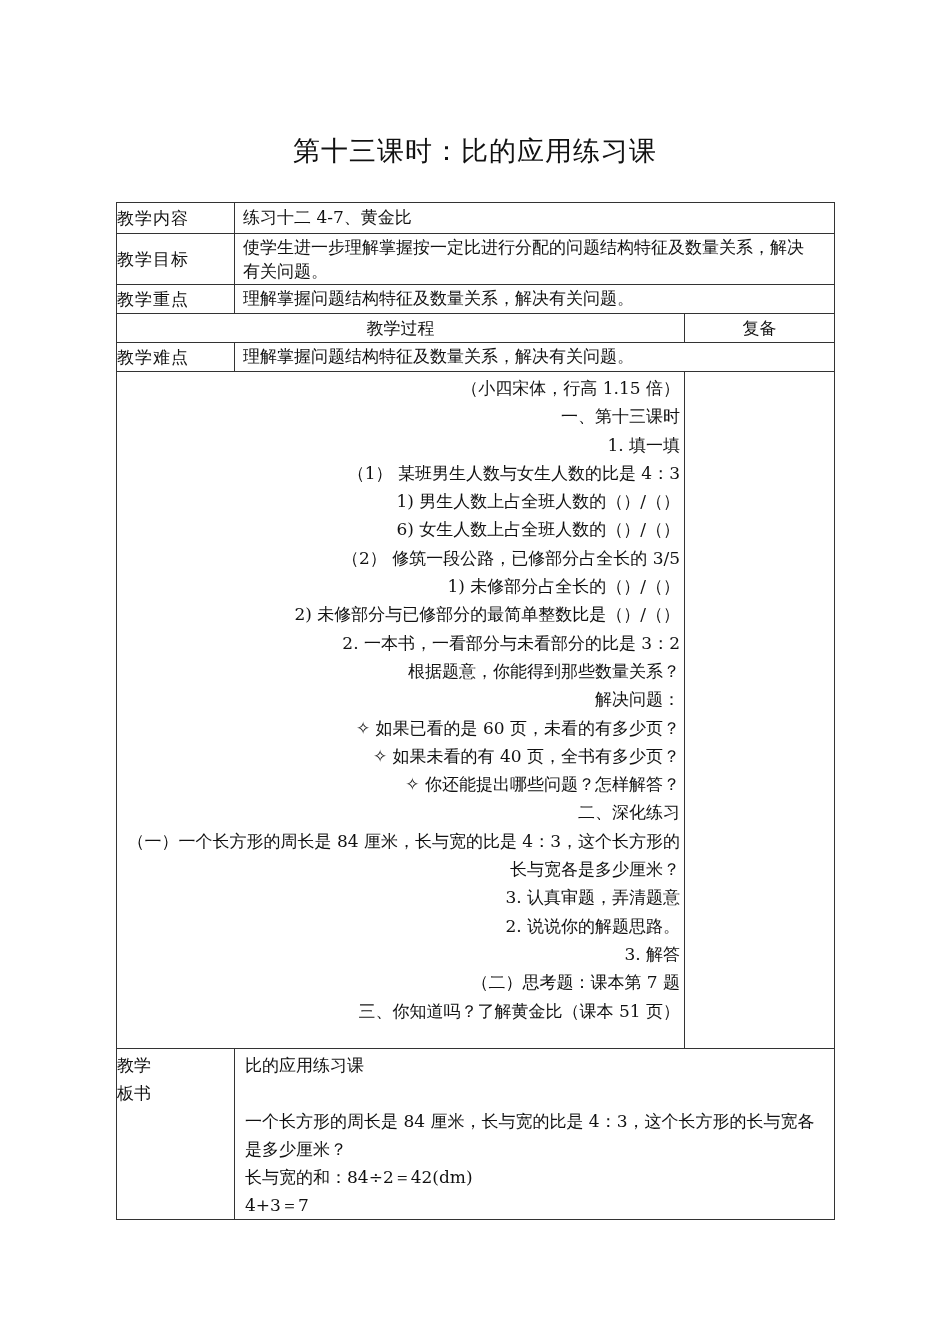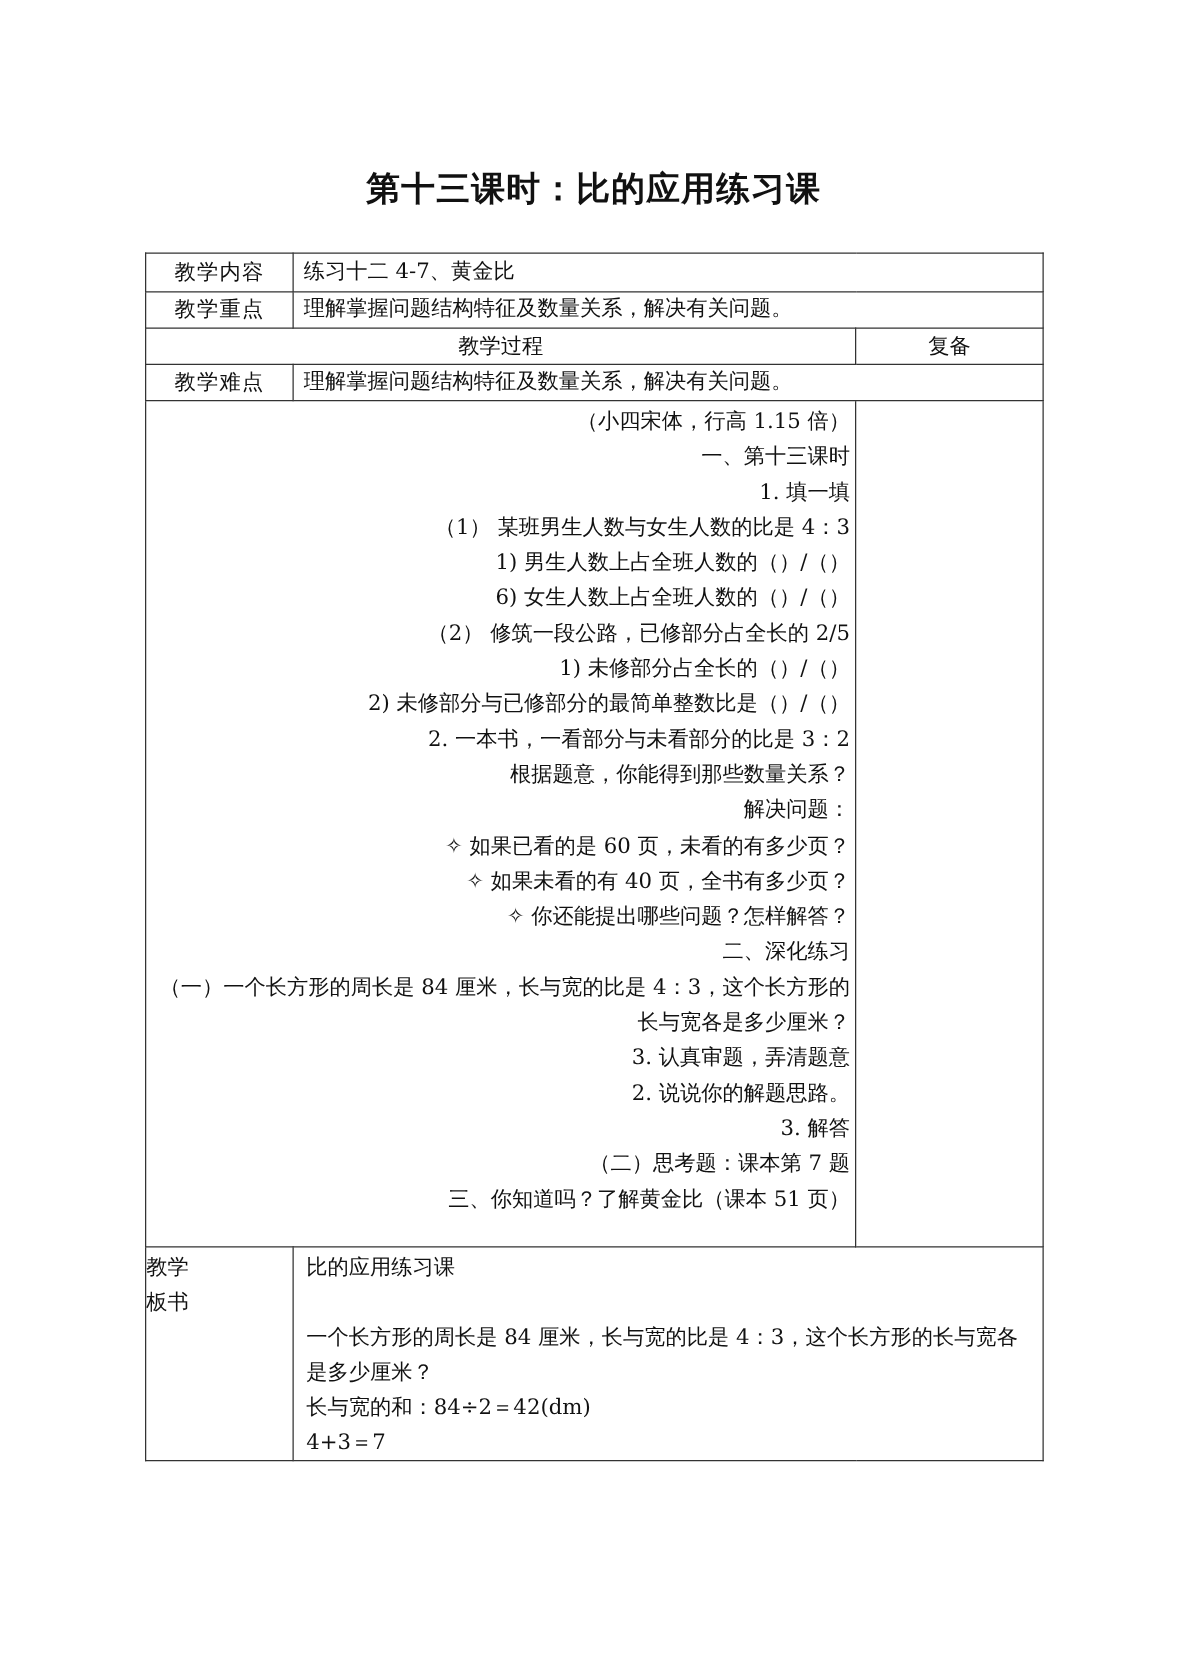--- a/index.html
+++ b/index.html
@@ -1,24 +1,24 @@
 <!DOCTYPE html>
 <html><head>
 <meta charset="utf-8">
 <style>
   html, body { margin: 0; padding: 0; background: #ffffff; }
   body { width: 950px; height: 1344px; position: relative; overflow: hidden;
          font-family: "DejaVu Serif", "Liberation Serif", serif; color: #111; }
   .title { position: absolute; top: 133px; left: 0; width: 950px; text-align: center;
-           font-family: "DejaVu Sans", "Liberation Sans", sans-serif; font-weight: bold;
+           font-family: "DejaVu Sans", "Liberation Sans", sans-serif; font-weight: normal;
            font-size: 27px; letter-spacing: 1px; }
   .tbl { position: absolute; left: 116px; top: 202px; width: 718px; }
   table { border-collapse: collapse; width: 718px; table-layout: fixed; }
   td { border: 1.3px solid #333; padding: 0; vertical-align: top; font-size: 17px; line-height: 28px; }
-  .lbl { text-align: center; vertical-align: middle; letter-spacing: 1px; margin-left: 36px; }
+  .lbl { text-align: left; vertical-align: middle; letter-spacing: 1px; margin-left: 36px; }
   .val { padding-left: 8px; margin-left: 31px; }
   .hdr { text-align: center; vertical-align: middle; }
   .proc { padding: 2px 4px 0 6px; }
   .proc div { height: 28.3px; white-space: nowrap; text-align: right; }
   .proc div.wrap { white-space: normal; height: auto; }
   .bb-lbl { text-align: left; padding-top: 2px; line-height: 28px; }
   .bb { text-align: left; padding: 2px 10px 0 10px; }
   .bb div { line-height: 28px; }
 </style>
 </head>
@@ -31,41 +31,45 @@
   <colgroup>
     <col style="width:118px">
     <col style="width:450px">
     <col style="width:150px">
   </colgroup>
   <tbody>
         <tr style="height:31px">
     <td class="lbl">教学内容</td>
     <td class="val" colspan="2">练习十二 4-7、黄金比</td>
   </tr>
+  <tr style="height:51px">
+    <td class="lbl">教学目标</td>
+    <td class="val" colspan="2" style="line-height:24px;padding-top:1px;padding-right:28px;">使学生进一步理解掌握按一定比进行分配的问题结构特征及数量关系，解决有关问题。</td>
+  </tr>
   <tr style="height:28px">
     <td class="lbl">教学重点</td>
     <td class="val" colspan="2" style="line-height:26px;">理解掌握问题结构特征及数量关系，解决有关问题。</td>
   </tr>
   <tr style="height:29px">
     <td class="hdr" colspan="2">教学过程</td>
     <td class="hdr">复备</td>
   </tr>
   <tr style="height:29px">
     <td class="lbl">教学难点</td>
     <td class="val" colspan="2" style="line-height:26px;">理解掌握问题结构特征及数量关系，解决有关问题。</td>
   </tr>
   <tr style="height:677px">
     <td class="proc" colspan="2">
       <div>（小四宋体，行高 1.15 倍）</div>
       <div>一、第十三课时</div>
       <div>1.  填一填</div>
       <div>（1）   某班男生人数与女生人数的比是 4：3</div>
       <div>1)  男生人数上占全班人数的（）/（）</div>
       <div>6)  女生人数上占全班人数的（）/（）</div>
-      <div>（2）   修筑一段公路，已修部分占全长的 2/5</div>
+      <div>（2）   修筑一段公路，已修部分占全长的 3/5</div>
       <div>1)  未修部分占全长的（）/（）</div>
       <div>2)  未修部分与已修部分的最简单整数比是（）/（）</div>
       <div>2.  一本书，一看部分与未看部分的比是 3：2</div>
       <div>根据题意，你能得到那些数量关系？</div>
       <div>解决问题：</div>
       <div>✧   如果已看的是 60 页，未看的有多少页？</div>
       <div>✧   如果未看的有 40 页，全书有多少页？</div>
       <div>✧   你还能提出哪些问题？怎样解答？</div>
       <div>二、深化练习</div>
       <div class="wrap" style="line-height:28.3px;">（一）一个长方形的周长是 84 厘米，长与宽的比是 4：3，这个长方形的长与宽各是多少厘米？</div>

